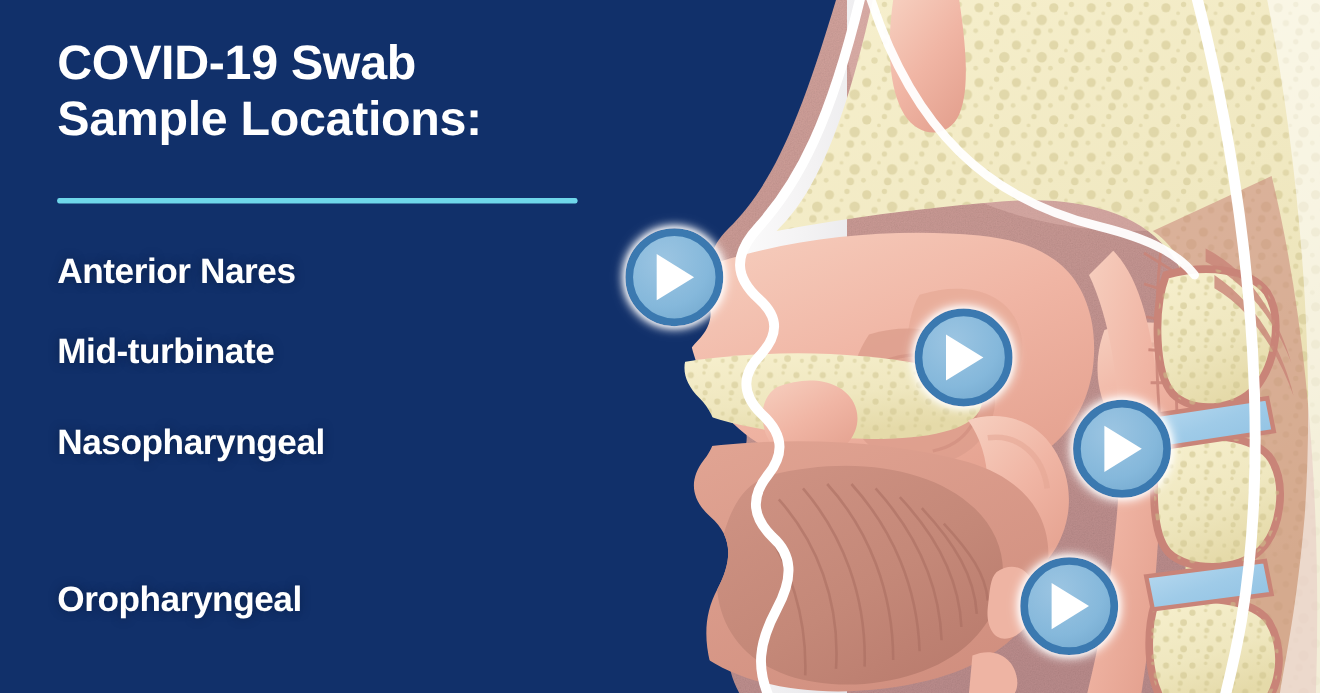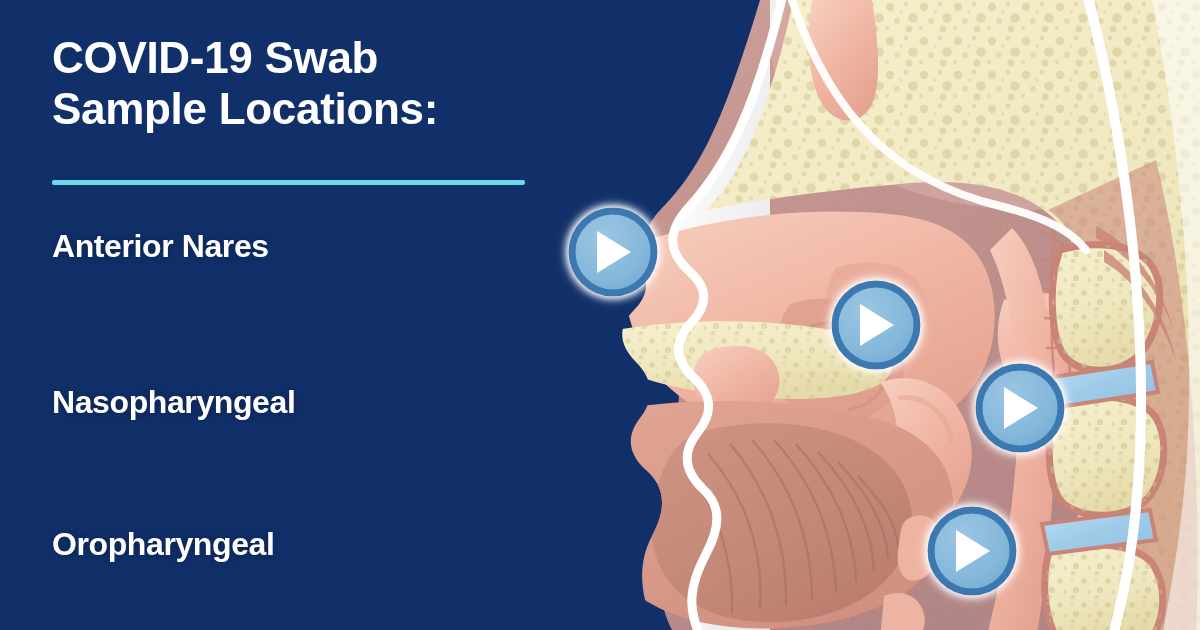--- a/index.html
+++ b/index.html
@@ -388,20 +388,21 @@
   </svg>
 
   <div id="panel">
 
     <div class="title">COVID-19 Swab
 Sample Locations:</div>
 
     <div class="rule"></div>
 
     <div class="lbl l1">Anterior Nares</div>
+    <div class="lbl l2">Mid-turbinate</div>
     <div class="lbl l3">Nasopharyngeal</div>
     <div class="lbl l4">Oropharyngeal</div>
   </div>
 
   <svg id="overlay" viewBox="0 0 1200 630">
     <defs>
       <filter id="mGlow" x="-60%" y="-60%" width="220%" height="220%">
         <feDropShadow dx="0" dy="0" stdDeviation="5" flood-color="#ffffff" flood-opacity="1"></feDropShadow>
         <feDropShadow dx="0" dy="0" stdDeviation="3" flood-color="#ffffff" flood-opacity="1"></feDropShadow>
       </filter>

